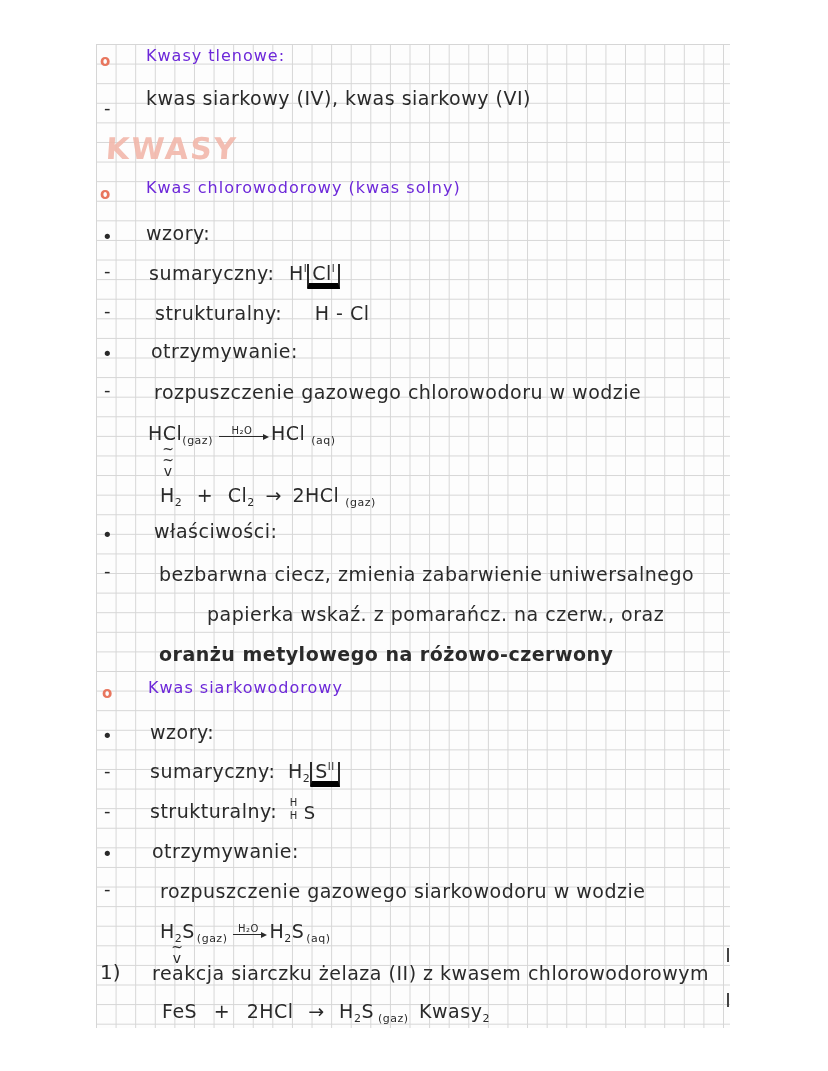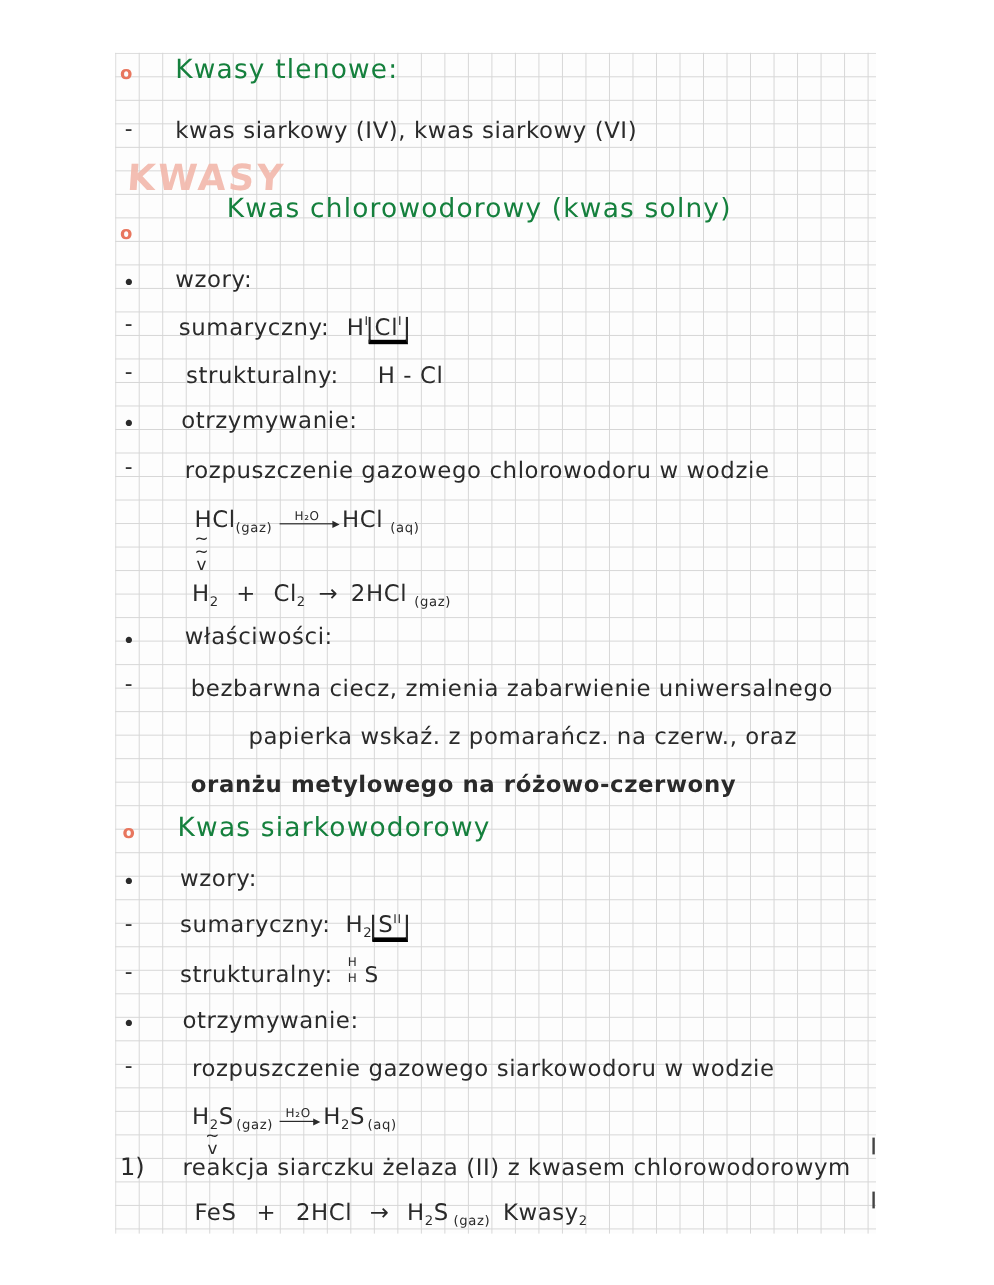--- a/index.html
+++ b/index.html
@@ -29,22 +29,22 @@
     }
     .line {
       position: absolute;
       white-space: nowrap;
       color: #2a2a2a;
       font-size: 19px;
       letter-spacing: 0.5px;
       line-height: 1;
     }
     .heading {
-      color: #15803d;
-      font-size: 22px;
+      color: #6d28d9;
+      font-size: 16px;
       letter-spacing: 1px;
     }
     .marker {
       position: absolute;
       line-height: 1;
       color: #2a2a2a;
     }
     .marker.ring {
       color: #e8765e;
       font-size: 15px;
@@ -61,21 +61,21 @@
       font-weight: bold;
       color: #f2b8ab;
       letter-spacing: 2px;
       transform: skewX(-4deg);
       opacity: 0.9;
     }
     sub { font-size: 11px; vertical-align: -4px; }
     sup { font-size: 10px; vertical-align: 8px; }
     .boxed {
       display: inline-block;
-      border-bottom: 4px solid #000000;
+      border-bottom: 6px solid #000000;
       border-left: 2px solid #2a2a2a;
       border-right: 2px solid #2a2a2a;
       border-bottom-left-radius: 1px;
       padding: 0 3px;
       line-height: 1;
     }
     .over-arrow {
       display: inline-block;
       position: relative;
       width: 46px;
@@ -121,26 +121,26 @@
   </style>
 </head>
 <body>
 
 <div class="paper"></div>
 
 <span class="marker ring" style="left:100px;top:54px;">o</span>
 <div class="line heading" style="left:146px;top:48px;">Kwasy tlenowe:</div>
 
 <span class="marker dash" style="left:104px;top:99px;">-</span>
-<div class="line" style="left:146px;top:100px;">kwas siarkowy (IV), kwas siarkowy (VI)</div>
+<div class="line" style="left:146px;top:89px;">kwas siarkowy (IV), kwas siarkowy (VI)</div>
 
 <div class="watermark">KWASY</div>
 
 <span class="marker ring" style="left:100px;top:187px;">o</span>
-<div class="line heading" style="left:146px;top:164px;margin-left:43px;">Kwas chlorowodorowy (kwas solny)</div>
+<div class="line heading" style="left:146px;top:180px;">Kwas chlorowodorowy (kwas solny)</div>
 
 <span class="marker dot" style="left:102px;top:228px;">•</span>
 <div class="line" style="left:146px;top:224px;">wzory:</div>
 
 <span class="marker dash" style="left:104px;top:262px;">-</span>
 <div class="line" style="left:149px;top:264px;">
   <span>sumaryczny:</span>
   <span style="margin-left:8px;">H</span><sup>I</sup><span class="boxed"><span>Cl</span><sup>I</sup></span>
 </div>
 
@@ -149,21 +149,21 @@
   <span>strukturalny:</span>
   <span style="margin-left:26px;">H - Cl</span>
 </div>
 
 <span class="marker dot" style="left:102px;top:345px;">•</span>
 <div class="line" style="left:151px;top:342px;">otrzymywanie:</div>
 
 <span class="marker dash" style="left:104px;top:381px;">-</span>
 <div class="line" style="left:154px;top:383px;">rozpuszczenie gazowego chlorowodoru w wodzie</div>
 
-<div class="line" style="left:162px;top:424px;">
+<div class="line" style="left:148px;top:424px;">
   <span>HCl</span><sub>(gaz)</sub><span class="over-arrow">H₂O</span><span>HCl</span><sub style="margin-left:6px;">(aq)</sub>
 </div>
 <div class="squiggle" style="left:161px;top:444px;">~<br>~<br>v</div>
 
 <div class="line" style="left:160px;top:486px;">
   <span>H</span><sub>2</sub>
   <span style="margin:0 8px;">+</span>
   <span>Cl</span><sub>2</sub>
   <span style="margin:0 4px;">→</span>
   <span>2HCl</span><sub style="margin-left:6px;">(gaz)</sub>

